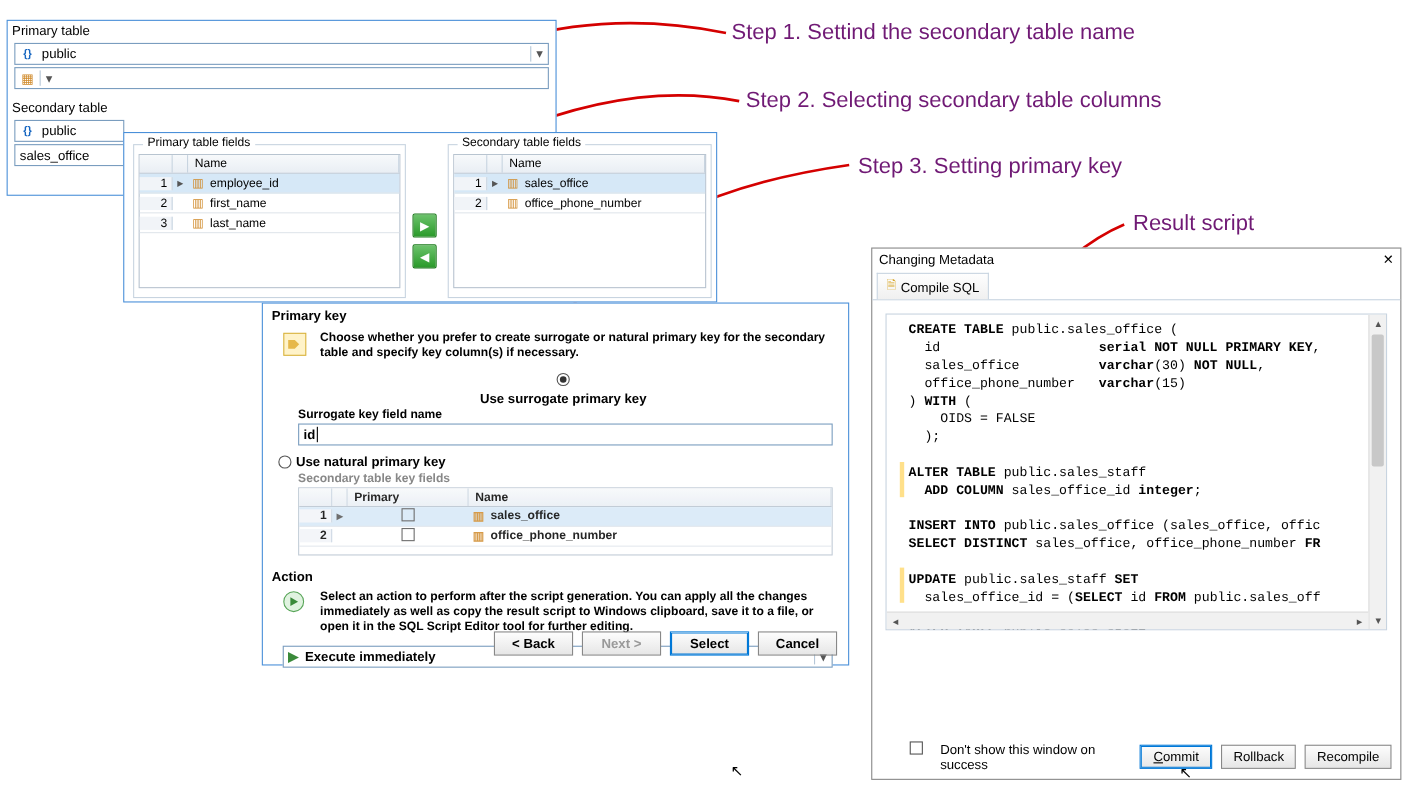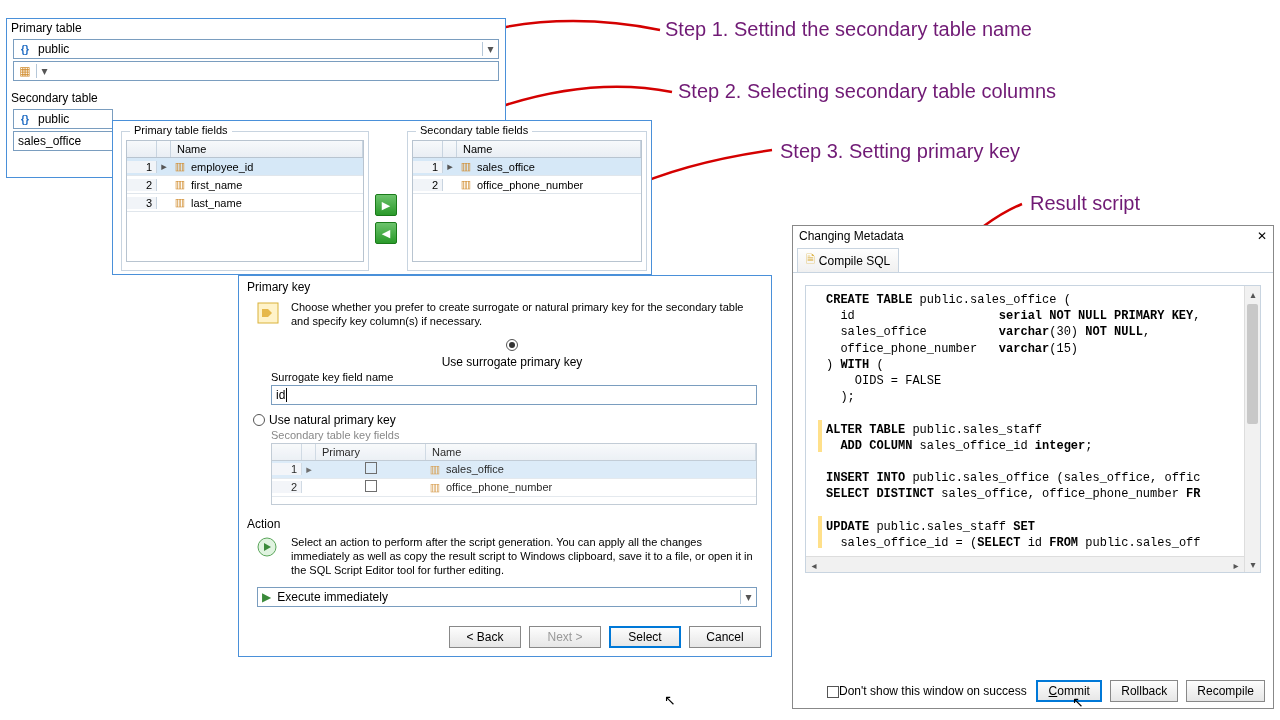--- a/index.html
+++ b/index.html
@@ -142,21 +142,21 @@
       <div class="grid-row">
           <div class="row-num">2</div>
           <div class="row-ptr"></div>
           <div class="row-ico col-ico"></div>
           <div class="row-txt">office_phone_number</div>
         </div>
     </div>
   </div>
 </div>
 
-<div class="panel" style="left:238px; top:275px; width:534px; height:382px;">
+<div class="panel" style="left:238px; top:275px; width:534px; height:330px;font-weight:bold;">
 
   <div class="grp-title" style="font-size:12px; padding:4px 8px;">Primary key</div>
   <div style="display:flex; padding:2px 8px 6px 16px; gap:10px;">
     <div style="width:26px; height:26px; display:flex; align-items:center; justify-content:center;">
       <svg width="24" height="24">
           <rect x="2" y="2" width="20" height="20" fill="#fff3c9" stroke="#d9b23a"></rect>
           <path d="M6 8h6l4 4-4 4H6z" fill="#e6b84a"></path>
         </svg>
     </div>
     <div style="flex:1; font-size:11px; line-height:1.3;">Choose whether you prefer to create surrogate or natural primary key for the secondary table and specify key column(s) if necessary.</div>
@@ -261,21 +261,21 @@
       <div class="scroll-thumb-v"></div>
       <div class="scroll-arrow" style="bottom:0;">▾</div>
     </div>
     <div class="scroll-h">
       <div class="scroll-arrow" style="left:0;">◂</div>
       <div class="scroll-arrow" style="right:0;">▸</div>
     </div>
   </div>
 
   <div style="position:absolute; bottom:6px; left:8px; right:8px; display:flex; align-items:center; justify-content:space-between;">
-    <label style="display:flex; align-items:flex-end; gap:0;padding-left:26px;">
+    <label style="display:flex; align-items:flex-start; gap:16px;padding-left:26px;">
       <span class="chkbox"></span>
       <span>Don't show this window on success</span>
     </label>
     <div style="display:flex; gap:8px;">
       <div class="btn focus" style="min-width:66px;">
           <u>C</u>
           <span>ommit</span>
         </div>
       <div class="btn" style="min-width:66px;">Rollback</div>
       <div class="btn" style="min-width:66px;">Recompile</div>

